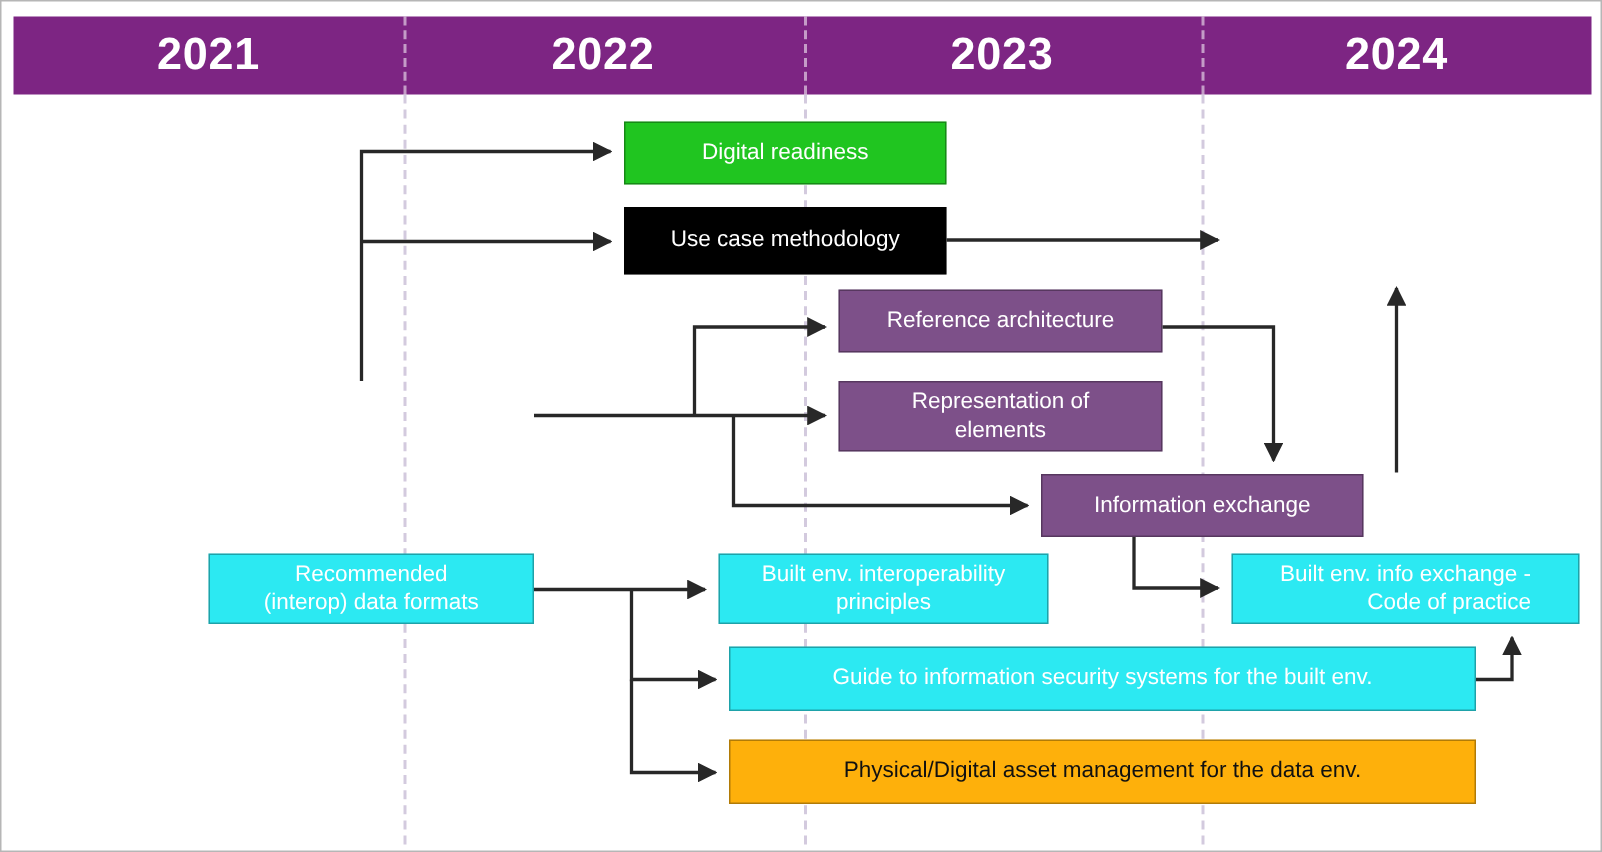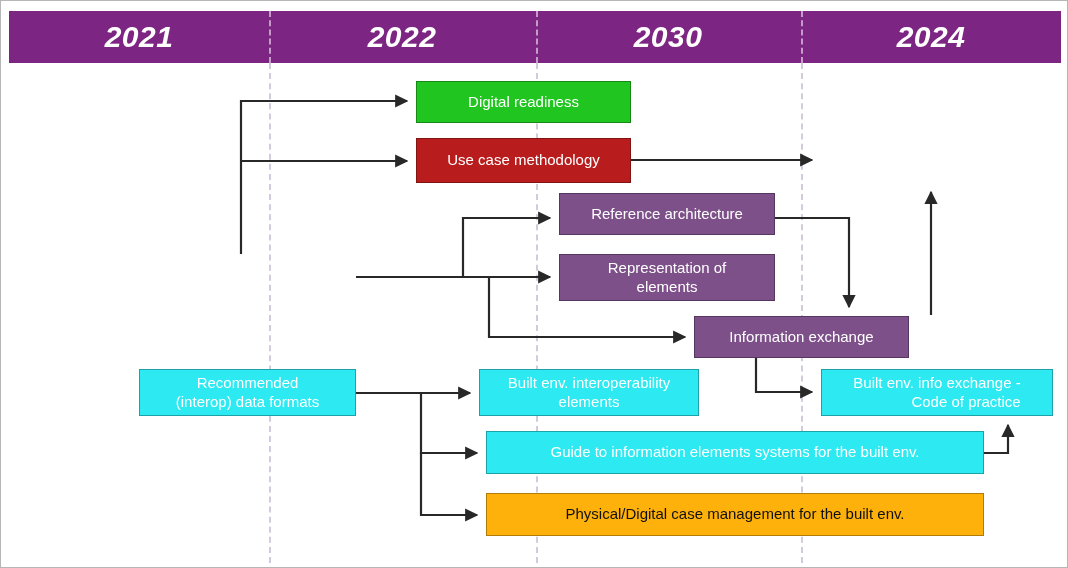--- a/index.html
+++ b/index.html
@@ -11,21 +11,20 @@
     border: 1px solid #b6b6b6;
     box-sizing: border-box;
     font-family: "Liberation Sans", sans-serif;
     overflow: hidden;
   }
   .header {
     position: absolute;
     left: 8px; top: 10px;
     width: 1052px; height: 52px;
     background: #7d2583;
-    font-style: italic;
   }
   .year {
     position: absolute;
     top: 50%;
     transform: translate(-50%, -50%);
     color: #ffffff;
     font-size: 30px;
     font-weight: bold;
     letter-spacing: 0.5px;
     white-space: nowrap;
@@ -50,21 +49,21 @@
     text-align: center;
     color: #ffffff;
     font-size: 15px;
     line-height: 1.25;
     white-space: pre-line;
     border: 1px solid rgba(0,0,0,0.3);
     box-sizing: border-box;
     padding: 17px 8px;
   }
   .c-green  { background: #20c520; }
-  .c-blue   { background: #b91c1c; }
+  .c-blue   { background: #000000; }
   .c-purple { background: #7d5089; }
   .c-cyan   { background: #2ce9f2; }
   .c-orange { background: #feb00b; color: #111111; }
 
   .b-digital-readiness   { left: 415px; top: 80px;  width: 215px; height: 42px; }
   .b-use-case-method     { left: 415px; top: 137px; width: 215px; height: 45px; }
   .b-use-case            { left: 820px; top: 137px; width: 216px; height: 45px; }
   .b-ref-architecture    { left: 558px; top: 192px; width: 216px; height: 42px; }
   .b-representation      { left: 558px; top: 253px; width: 216px; height: 47px; }
   .b-overview            { left: 138px; top: 253px; width: 217px; height: 47px; }
@@ -84,45 +83,45 @@
   .conn { fill: none; stroke: #282828; stroke-width: 2.2; }
 </style>
 </head>
 <body>
 
 <div class="canvas">
 
   <div class="header">
     <span class="year year-1">2021</span>
     <span class="year year-2">2022</span>
-    <span class="year year-3">2030</span>
+    <span class="year year-3">2023</span>
     <span class="year year-4">2024</span>
   </div>
 
   <div class="dash dash-head dx-1"></div>
   <div class="dash dash-head dx-2"></div>
   <div class="dash dash-head dx-3"></div>
   <div class="dash dash-body dx-1"></div>
   <div class="dash dash-body dx-2"></div>
   <div class="dash dash-body dx-3"></div>
 
   <div class="box c-green b-digital-readiness">Digital readiness</div>
   <div class="box c-blue b-use-case-method">Use case methodology</div>
   <div class="box c-purple b-ref-architecture">Reference architecture</div>
   <div class="box c-purple b-representation">Representation of
 elements</div>
   <div class="box c-purple b-info-exchange">Information exchange</div>
   <div class="box c-cyan b-recommended">Recommended
 (interop) data formats</div>
   <div class="box c-cyan b-interop-framework">Built env. interoperability
-elements</div>
+principles</div>
   <div class="box c-cyan b-code-of-practice">Built env. info exchange -
 Code of practice</div>
-  <div class="box c-cyan b-guide-security">Guide to information elements systems for the built env.</div>
-  <div class="box c-orange b-asset-management">Physical/Digital case management for the built env.</div>
+  <div class="box c-cyan b-guide-security">Guide to information security systems for the built env.</div>
+  <div class="box c-orange b-asset-management">Physical/Digital asset management for the data env.</div>
 
   <svg class="connector-layer" viewBox="0 0 1068 568" xmlns="http://www.w3.org/2000/svg">
     <defs>
       <marker id="arrowhead" viewBox="0 0 10 10" refX="9" refY="5" markerWidth="6" markerHeight="6" orient="auto-start-reverse">
         <path d="M0,0 L10,5 L0,10 z" fill="#282828"></path>
       </marker>
     </defs>
   <path d="M240,253 V100 H406" class="conn" marker-end="url(#arrowhead)"></path>
       <path d="M240,160 H406" class="conn" marker-end="url(#arrowhead)"></path>
       <path d="M630,159 H811" class="conn" marker-end="url(#arrowhead)"></path>

